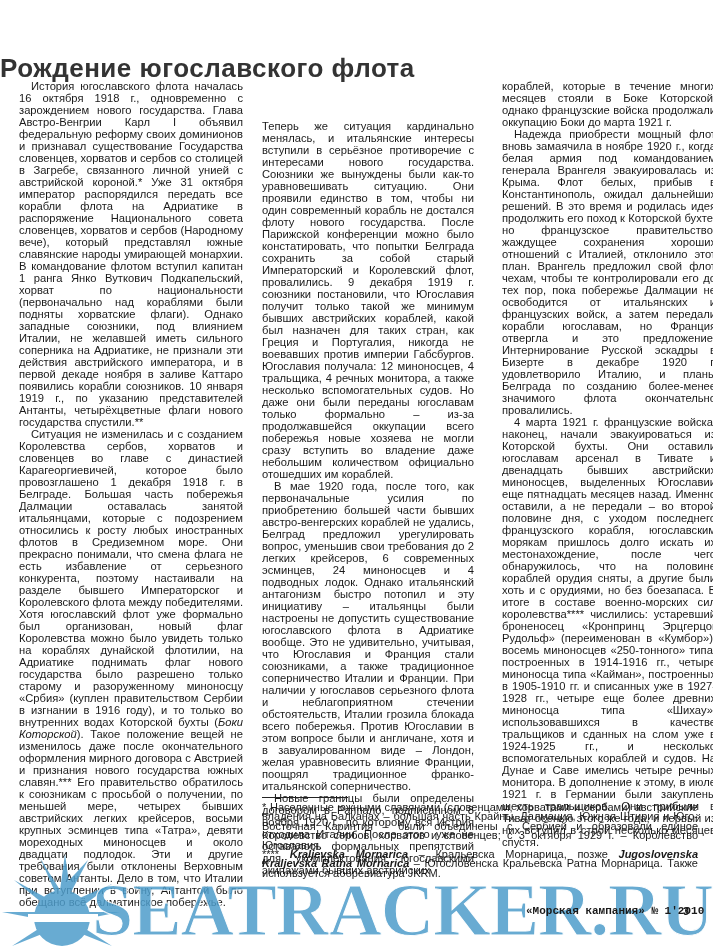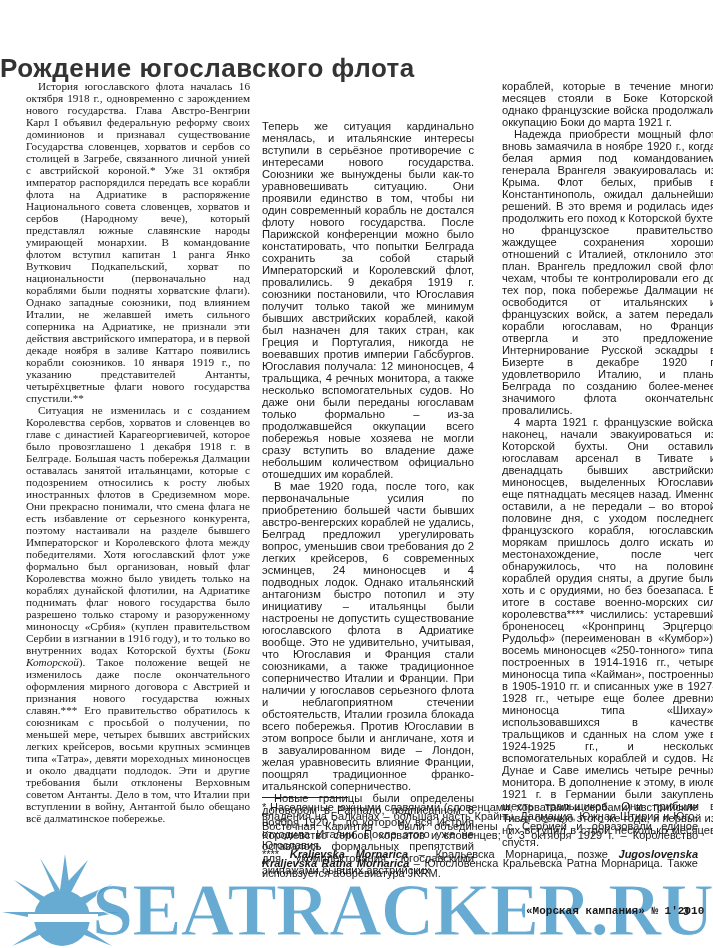--- a/index.html
+++ b/index.html
@@ -1,19 +1,19 @@
 <!DOCTYPE html>
 <html><head>
 <meta charset="utf-8">
 <style>
   html, body { margin: 0; padding: 0; background: #ffffff; }
   body { width: 713px; height: 948px; position: relative; overflow: hidden; font-family: "Liberation Sans", sans-serif; color: #1a1a1a; }
   .title { position: absolute; left: 0; top: 36px; width: 713px; font-family: "Liberation Sans", sans-serif; font-weight: bold; font-size: 26px; letter-spacing: 0.5px; color: #333333; }
   .col { position: absolute; top: 80px; font-size: 11.2px; line-height: 12.0px; text-align: justify; }
-  .col1 { left: 26px; width: 224px; font-family: Liberation Serif, serif; }
+  .col1 { left: 19px; width: 224px; }
   .col2 { left: 262px; width: 212px; margin-top: 40px; }
   .col3 { left: 502px; width: 214px; }
   .col p { margin: 0; text-indent: 12px; hyphens: manual; }
   .col p.cont { text-indent: 0; }
   .col em { font-style: italic; }
   .fn-rule { position: absolute; left: 262px; top: 797px; width: 86px; border-top: 1px solid #222; }
   .footnotes { position: absolute; left: 262px; top: 803px; width: 436px; font-size: 11px; line-height: 9.4px; text-align: justify; color: #1a1a1a; }
   .footnotes p { margin: 0; }
   .footnotes em { font-style: italic; font-weight: bold; }
   .wm-text { position: absolute; left: 92px; top: 868px; font-family: "Liberation Serif", serif; font-weight: bold; font-size: 74px; letter-spacing: -1px; color: #4e9dcb; opacity: 0.85; white-space: nowrap; -webkit-text-stroke: 1px #ffffff; }

